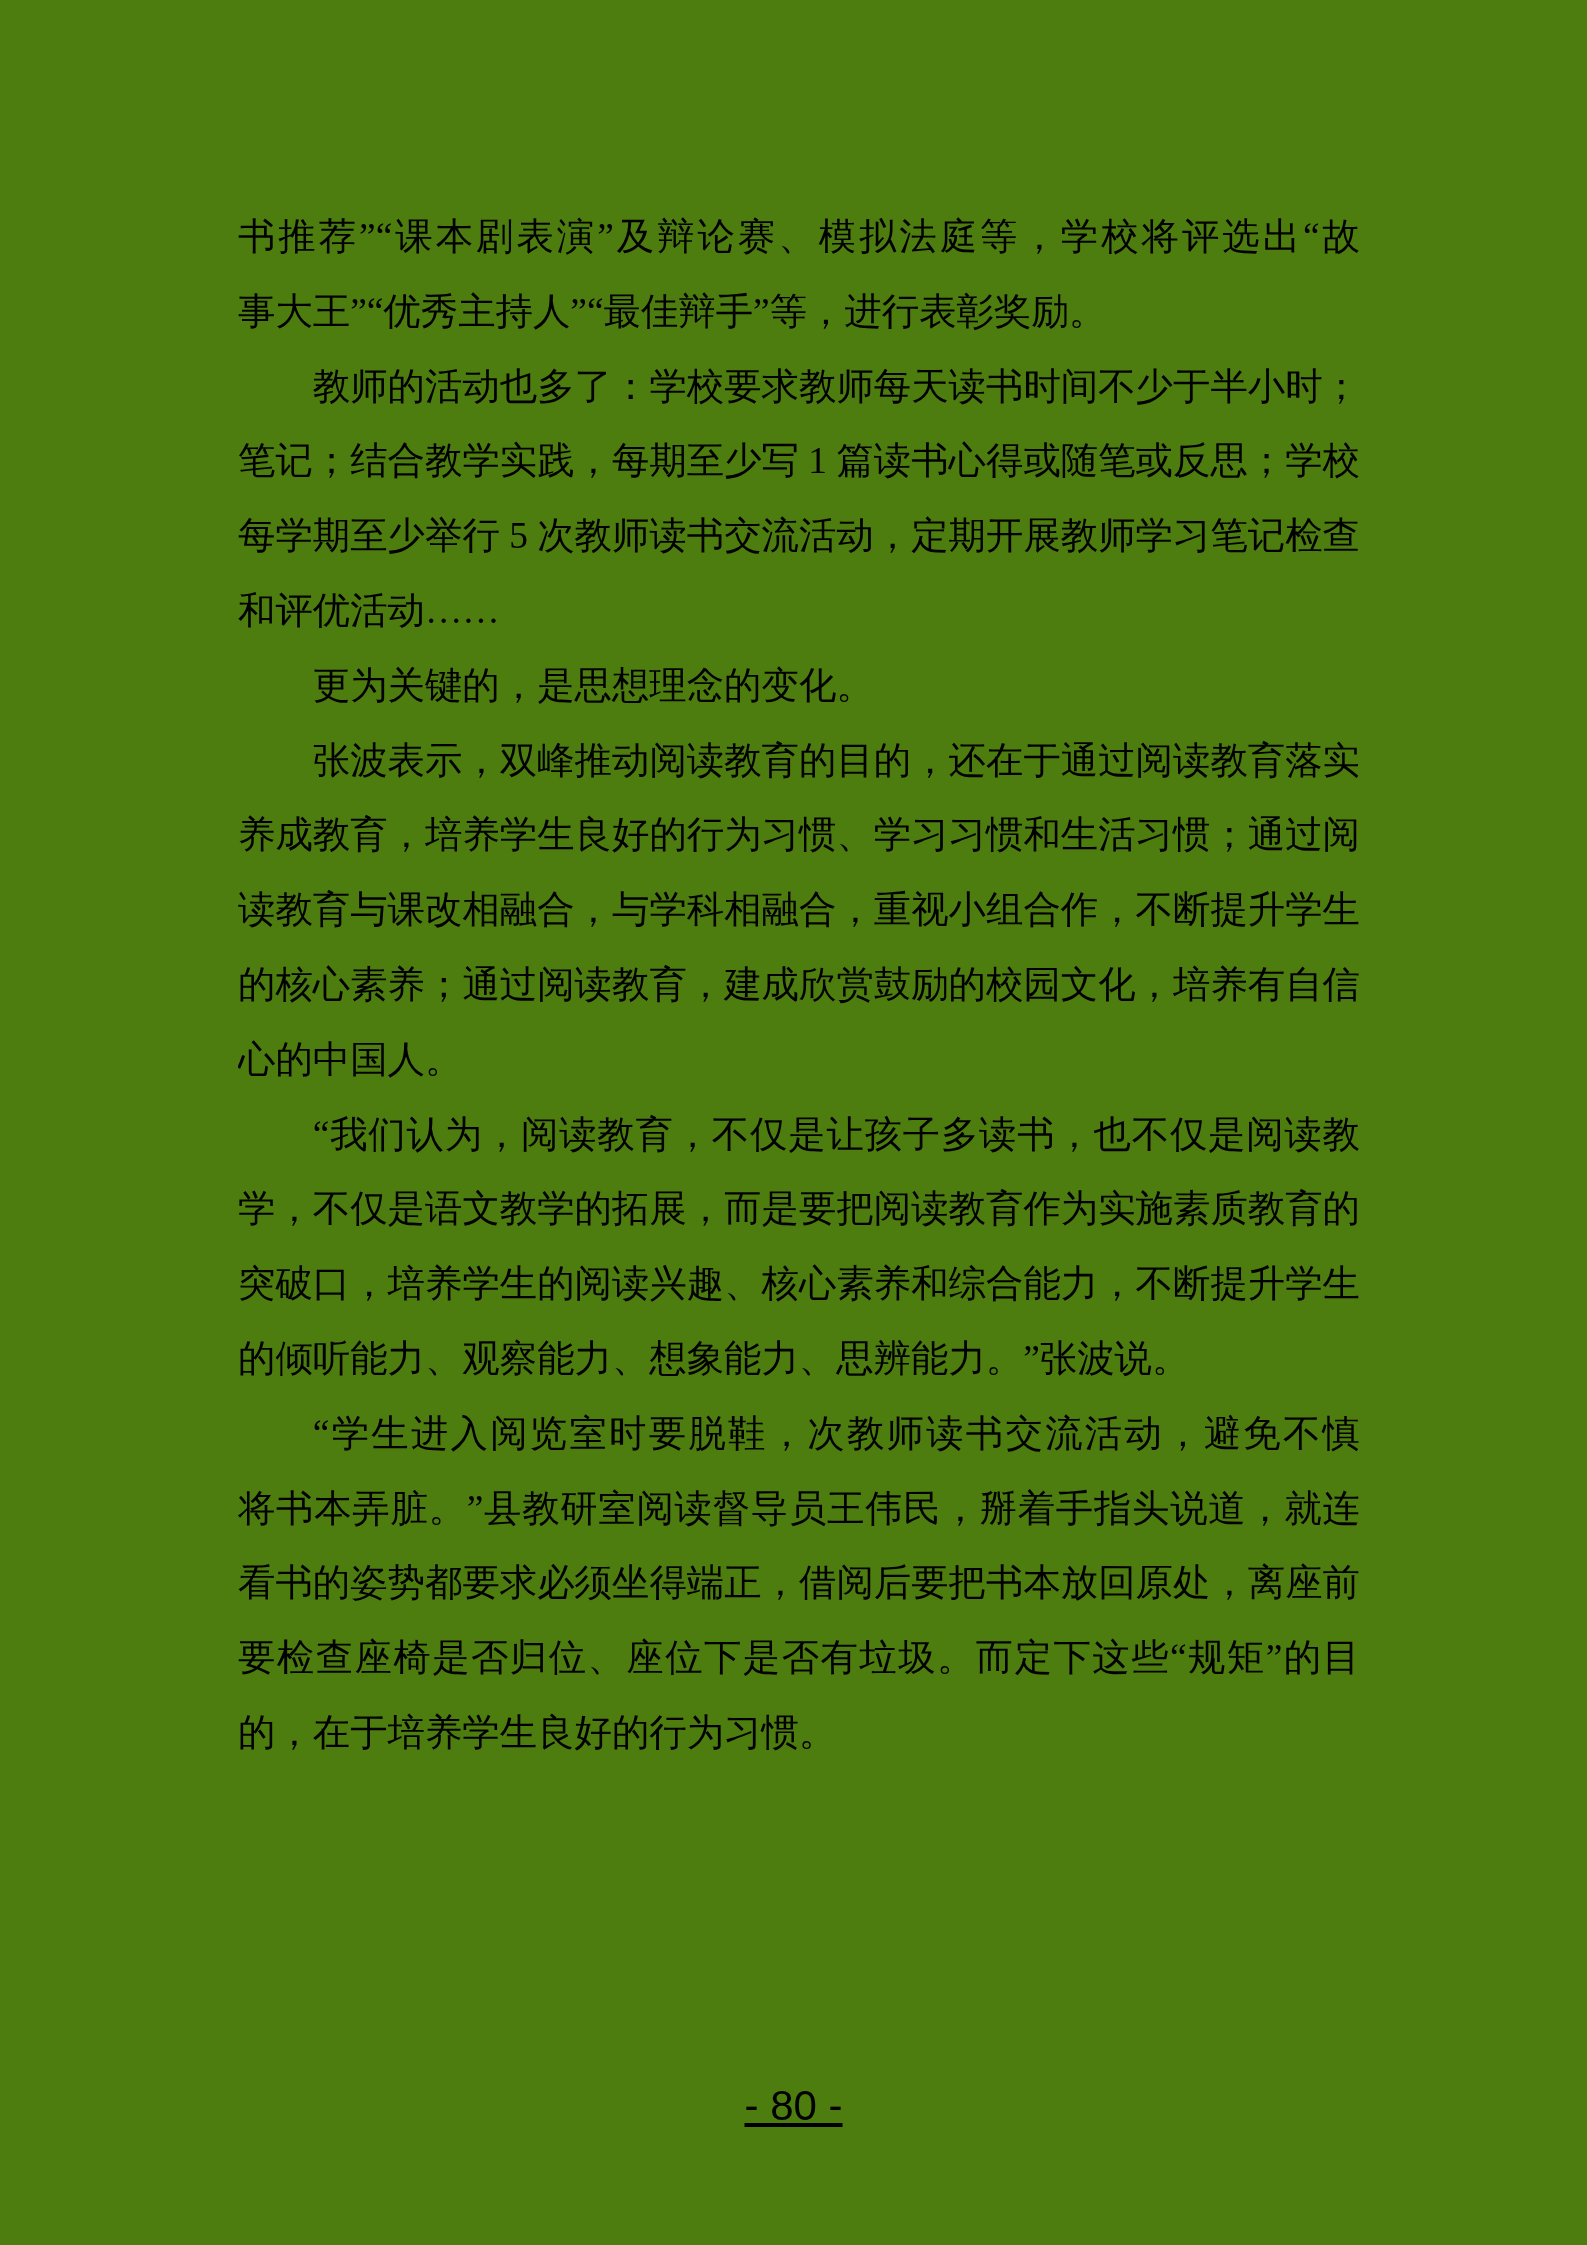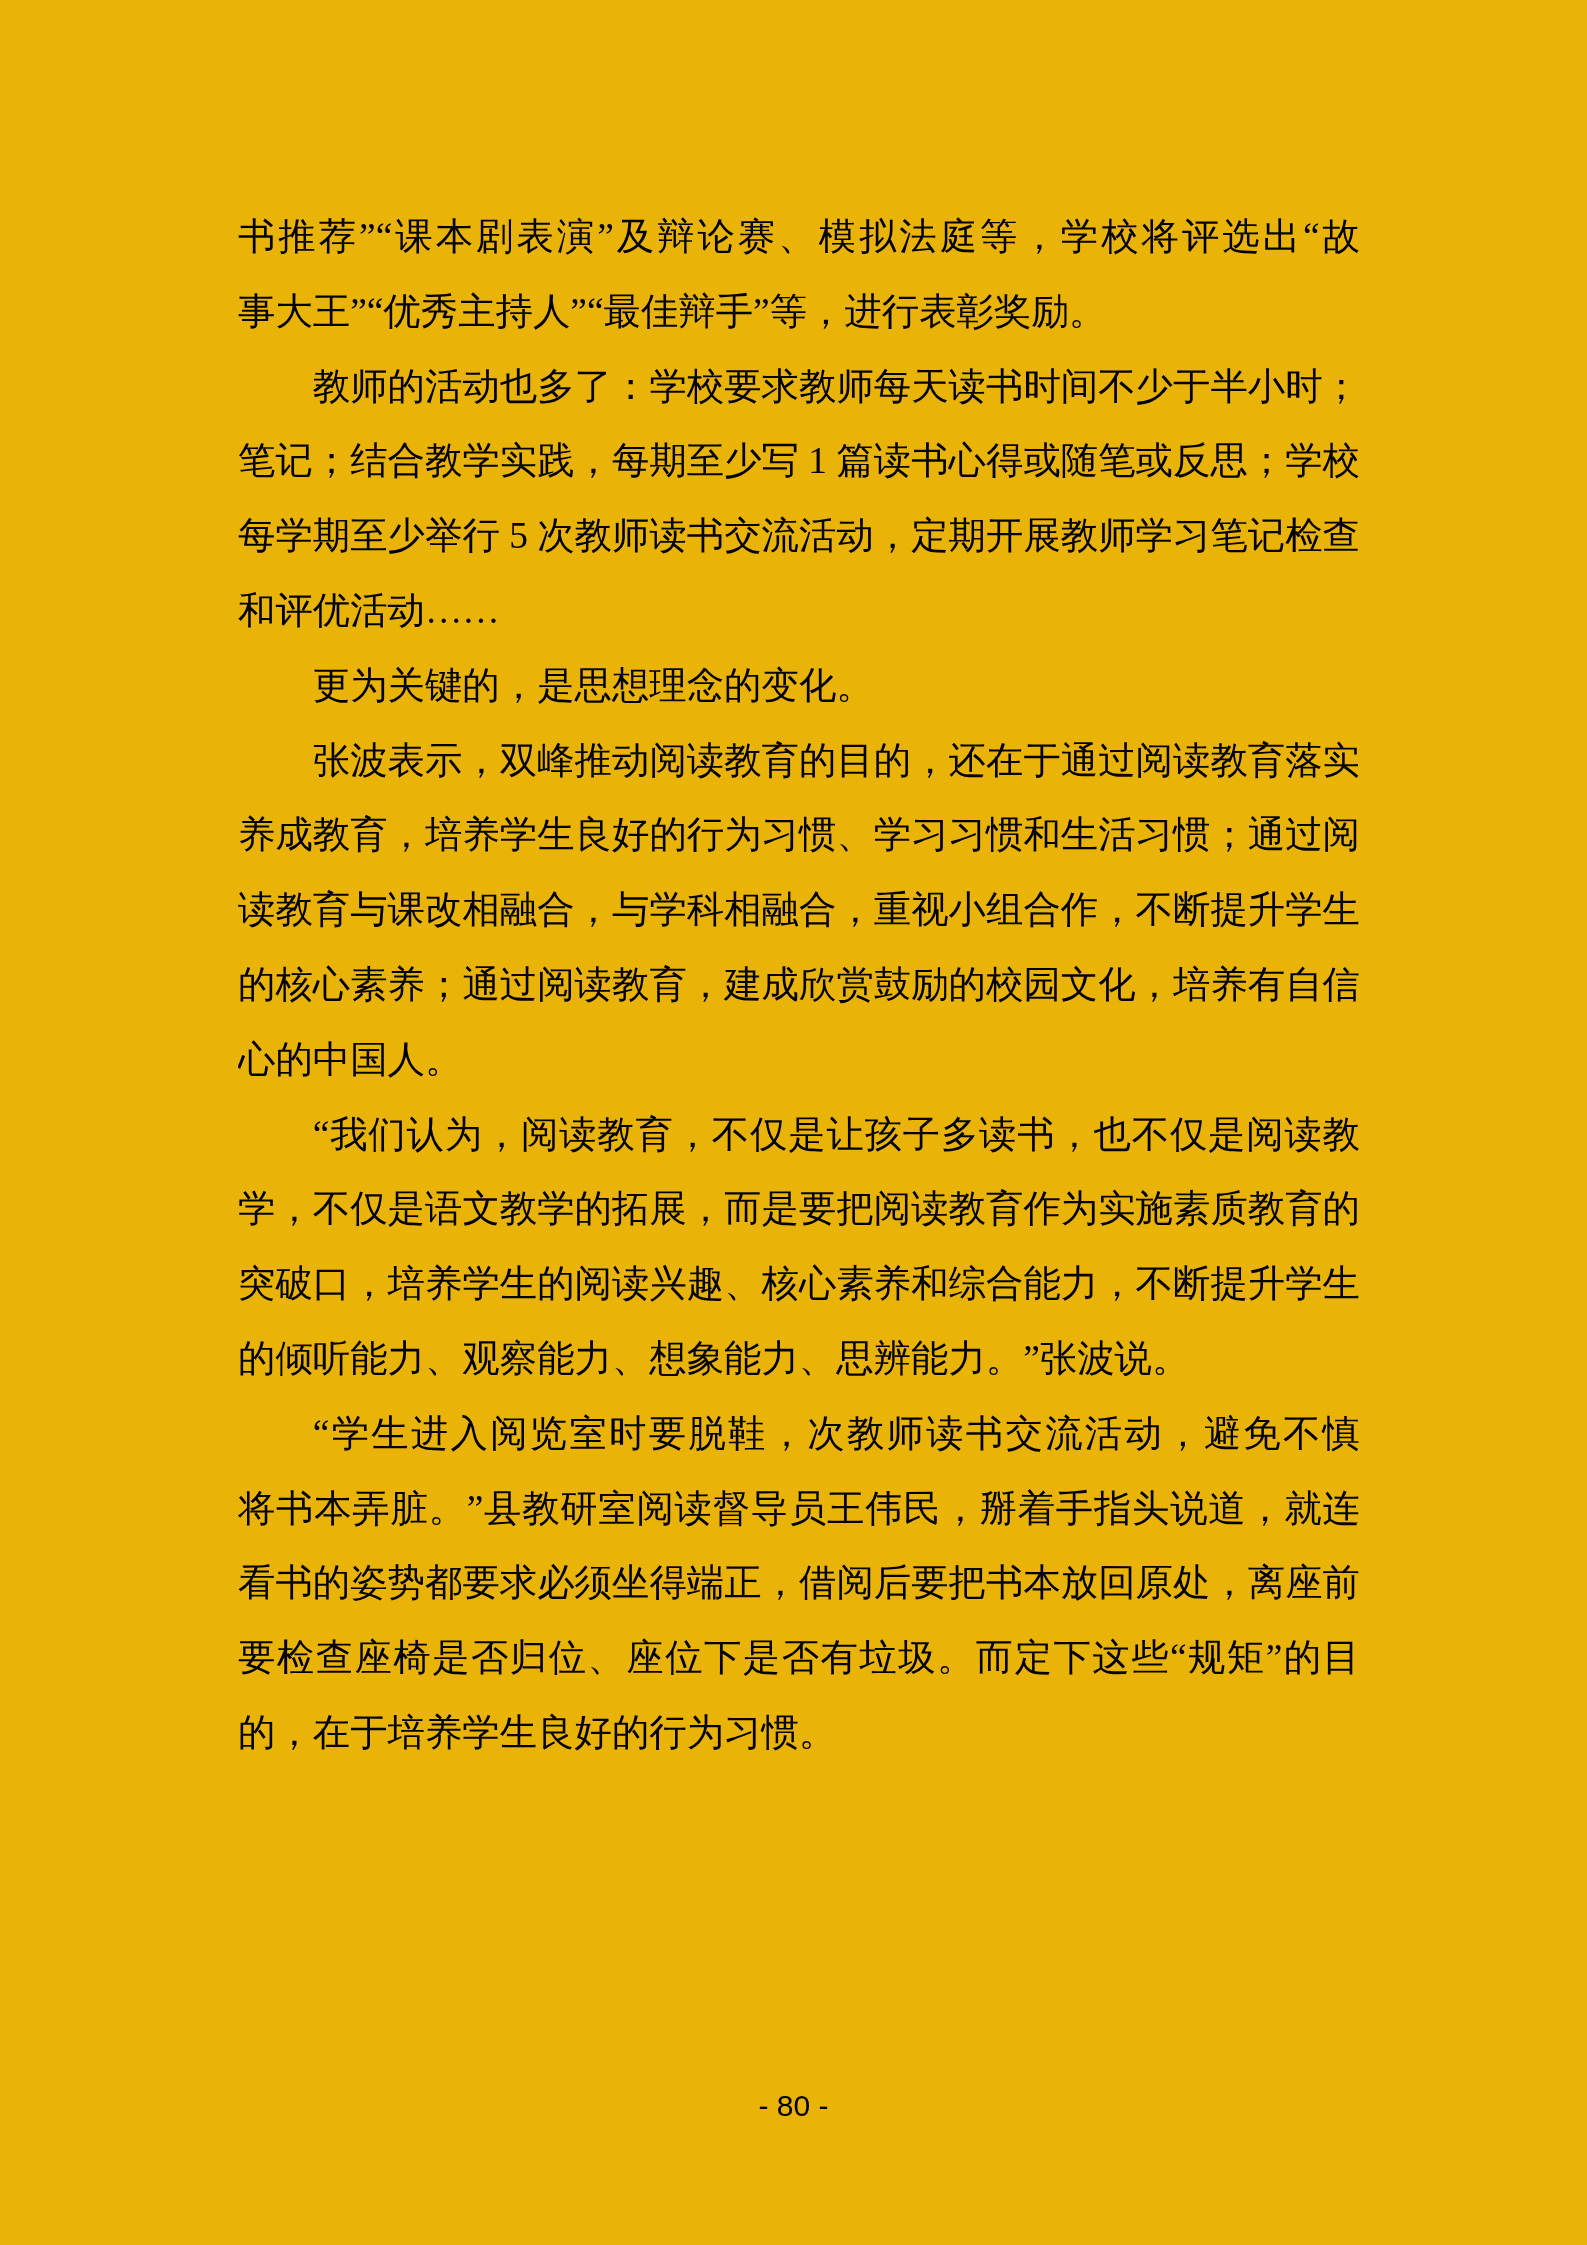--- a/index.html
+++ b/index.html
@@ -14,21 +14,21 @@
     color: #000000;
     font-family: "Liberation Serif", "DejaVu Serif", serif;
     overflow: hidden;
   }
   .page {
     position: absolute;
     left: 0;
     top: 0;
     width: 1587px;
     height: 2245px;
-    background: #eab308;
+    background: #4d7c0f;
   }
   .text-block {
     position: absolute;
     left: 238px;
     top: 200px;
     width: 1122px;
   }
   .paragraph {
     margin: 0;
     padding: 0;
@@ -49,23 +49,24 @@
   .line.ind {
     text-indent: 2em;
   }
   .footer {
     position: absolute;
     left: 0;
     top: 2068px;
     width: 1587px;
     text-align: center;
     font-family: "Liberation Sans", "DejaVu Sans", sans-serif;
-    font-size: 30px;
+    font-size: 42px;
     line-height: 75px;
     color: #000000;
+    text-decoration: underline;
   }
 </style>
 </head>
 <body>
 
 <div class="page">
 
   <div class="text-block">
 
     <div class="paragraph">

